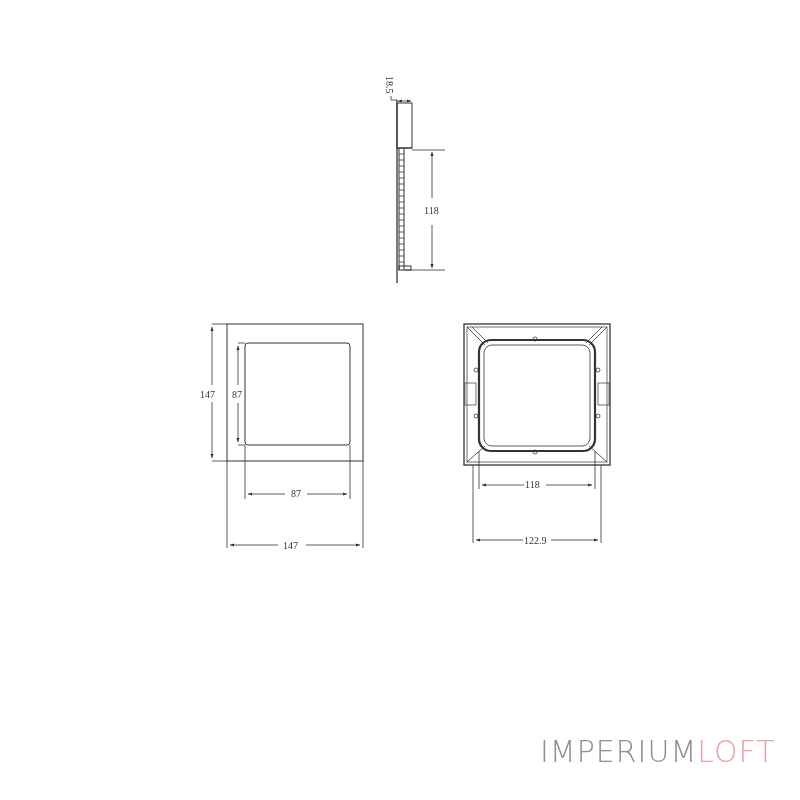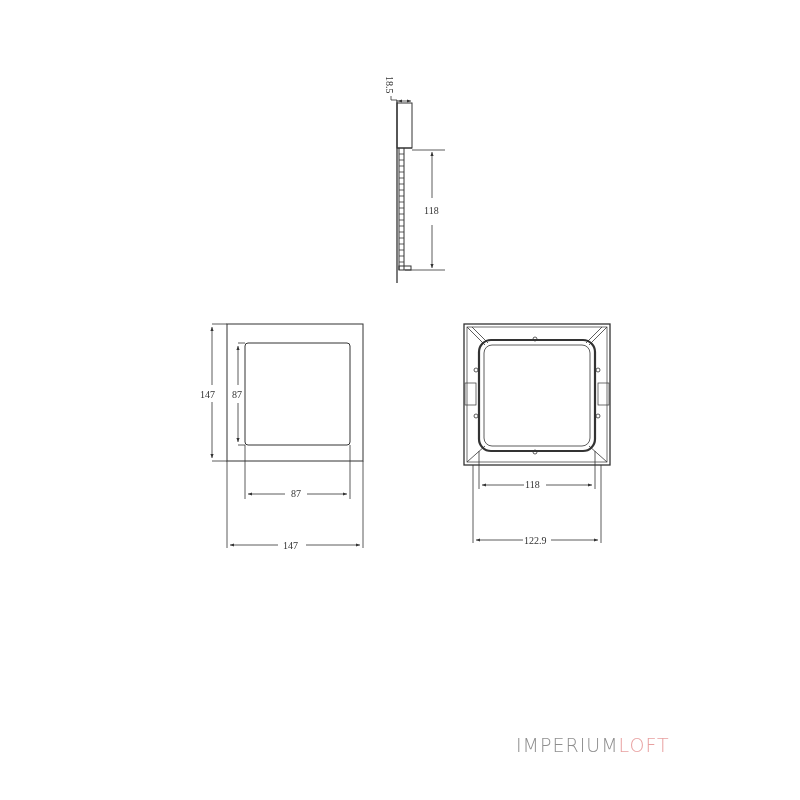--- a/index.html
+++ b/index.html
@@ -1,19 +1,19 @@
 <!DOCTYPE html>
 <html><head>
   <meta charset="utf-8">
   <style>
     html, body { margin: 0; padding: 0; background: #ffffff; }
     body { width: 800px; height: 800px; position: relative; overflow: hidden; font-family: "Liberation Serif", serif; }
     svg.drawing { position: absolute; left: 0; top: 0; }
     .dim-text { font-family: "Liberation Serif", serif; font-size: 10px; fill: #333; }
-    .brand { position: absolute; left: 516px; top: 734px; font-family: "DejaVu Sans", sans-serif; font-size: 19px; letter-spacing: 1px; font-weight: 300; text-align: center; }
+    .brand { position: absolute; left: 540px; top: 734px; font-family: "DejaVu Sans", sans-serif; font-size: 30px; letter-spacing: 1px; font-weight: 300; text-align: center; }
     .brand .a { color: #8e8e8e; }
     .brand .b { color: #e8a0a0; }
   </style>
 </head>
 <body>
 
 <svg class="drawing" width="800" height="800" viewBox="0 0 800 800">
   <defs>
     <marker id="arr" markerWidth="6" markerHeight="6" refX="5" refY="3" orient="auto-start-reverse">
       <path d="M0,1 L5,3 L0,5 Z" fill="#333"></path>

